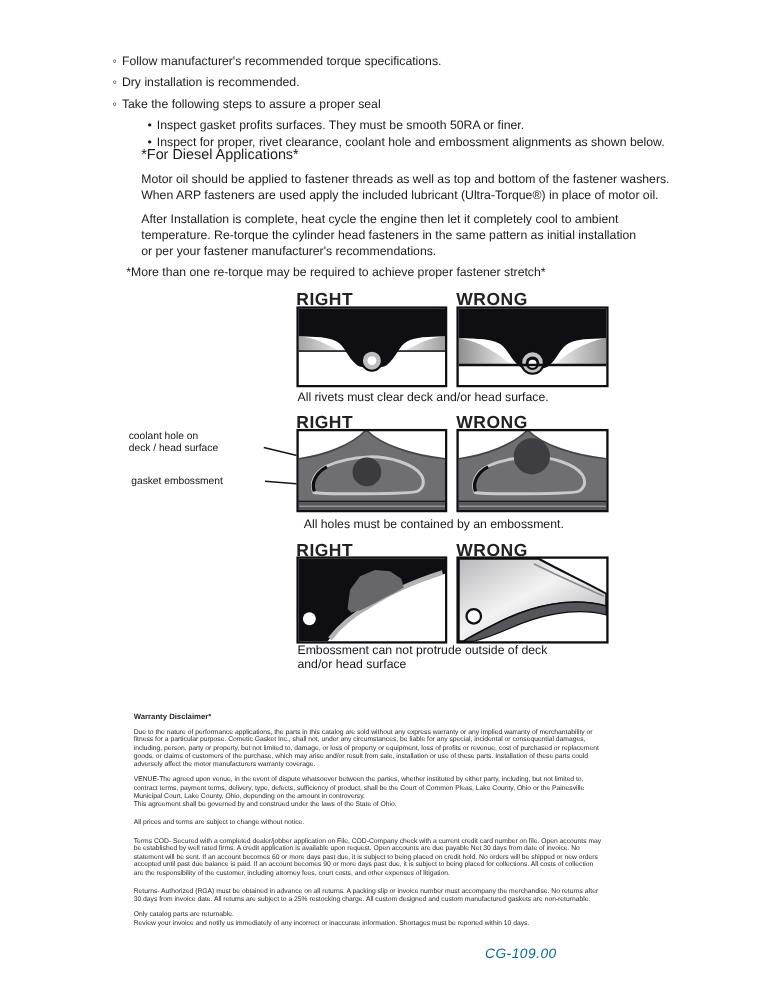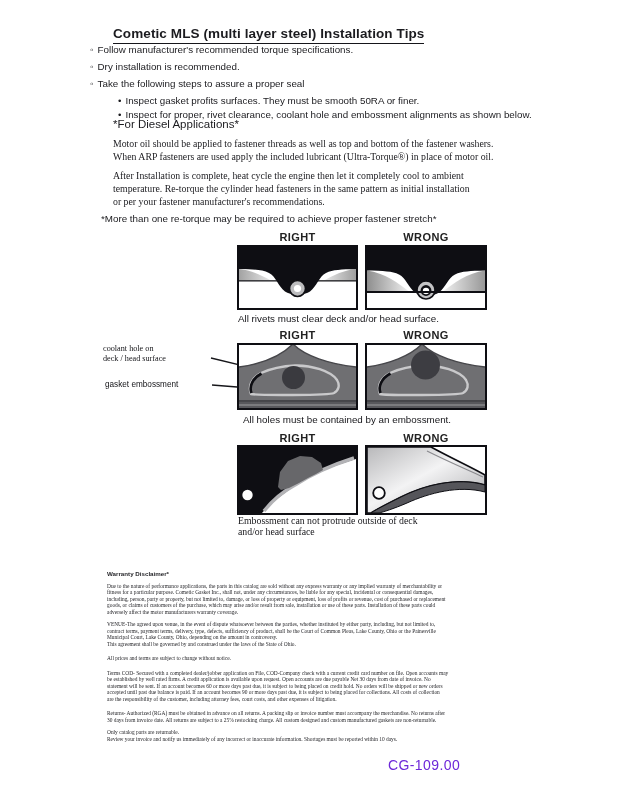--- a/index.html
+++ b/index.html
@@ -1,36 +1,36 @@
 <!DOCTYPE html>
 <html><head>
 <meta charset="utf-8">
 <style>
   html,body{margin:0;padding:0;background:#e8e8e8;}
   .page{position:relative;width:618px;height:800px;background:#ffffff;overflow:hidden;
         font-family:"Liberation Sans",sans-serif;color:#1b1b1f;}
   .abs{position:absolute;}
-  .pre{white-space:pre-line;font-family:Liberation Serif, serif;}
+  .pre{white-space:pre-line;}
 
   .title{left:113px;top:26px;font-size:13.5px;font-weight:bold;
          border-bottom:1.6px solid #15151a;padding-bottom:2px;letter-spacing:.1px;}
 
   .bullets{left:90px;top:44px;font-size:9.8px;}
   .b-item{display:flex;margin-bottom:5px;line-height:12px;}
   .b-item::before{content:"\25E6";margin-right:4px;font-size:10px;line-height:12px;}
   .sb-item{display:flex;margin:2px 0 2px 28px;line-height:12px;}
   .sb-item::before{content:"\2022";margin-right:4px;line-height:12px;}
 
   .diesel-h{left:113px;top:118px;font-size:11.5px;font-weight:normal;}
   .para{font-size:9.8px;line-height:13px;}
   .diesel-p1{left:113px;top:137px;width:430px;}
   .diesel-p2{left:113px;top:169px;width:430px;}
   .diesel-p3{left:101px;top:212px;width:430px;}
 
-  .dlabel{font-size:11px;font-weight:600;letter-spacing:.4px;color:#222;text-align:center;}
+  .dlabel{font-size:14px;font-weight:600;letter-spacing:.4px;color:#222;}
   .r1-rl{left:237px;top:231px;width:121px;}
   .r1-wl{left:365px;top:231px;width:122px;}
   .r2-rl{left:237px;top:329px;width:121px;}
   .r2-wl{left:365px;top:329px;width:122px;}
   .r3-rl{left:237px;top:432px;width:121px;}
   .r3-wl{left:365px;top:432px;width:122px;}
 
   .box-r1-right{left:237px;top:245px;}
   .box-r1-wrong{left:365px;top:245px;}
   .box-r2-right{left:237px;top:343px;}
@@ -48,28 +48,27 @@
   .lbl-coolant{left:103px;top:344px;width:107px;}
   .lbl-emboss{left:105px;top:380px;width:107px;}
   .leader-svg{left:103px;top:340px;}
 
   .warranty{left:107px;top:571px;width:414px;font-size:5.4px;line-height:6.5px;color:#26262a;}
   .w-h{font-size:6.2px;font-weight:bold;margin:0 0 5px 0;}
   .wpara{margin:0 0 6px 0;}
   .wpara.tight{margin:0;}
   .gap-before{margin-top:8px;}
 
-  .footer-code{left:388px;top:757px;font-size:14px;letter-spacing:.4px;color:#6d28d9;}
+  .footer-code{left:388px;top:757px;font-size:11px;letter-spacing:.4px;color:#0369a1;font-style:italic;}
 </style>
 </head>
 <body>
 
 <div class="page">
 
-  <div class="abs title">Cometic MLS (multi layer steel) Installation Tips</div>
 
   <div class="abs bullets">
     <div class="b-item">
         <span>Follow manufacturer's recommended torque specifications.</span>
       </div>
     <div class="b-item">
         <span>Dry installation is recommended.</span>
       </div>
     <div class="b-item">
         <span>Take the following steps to assure a proper seal</span>

